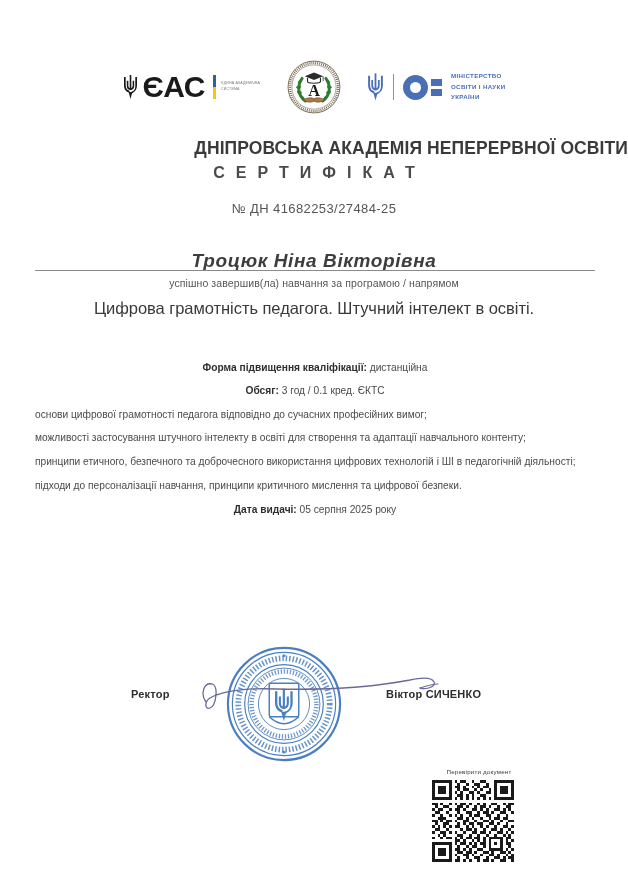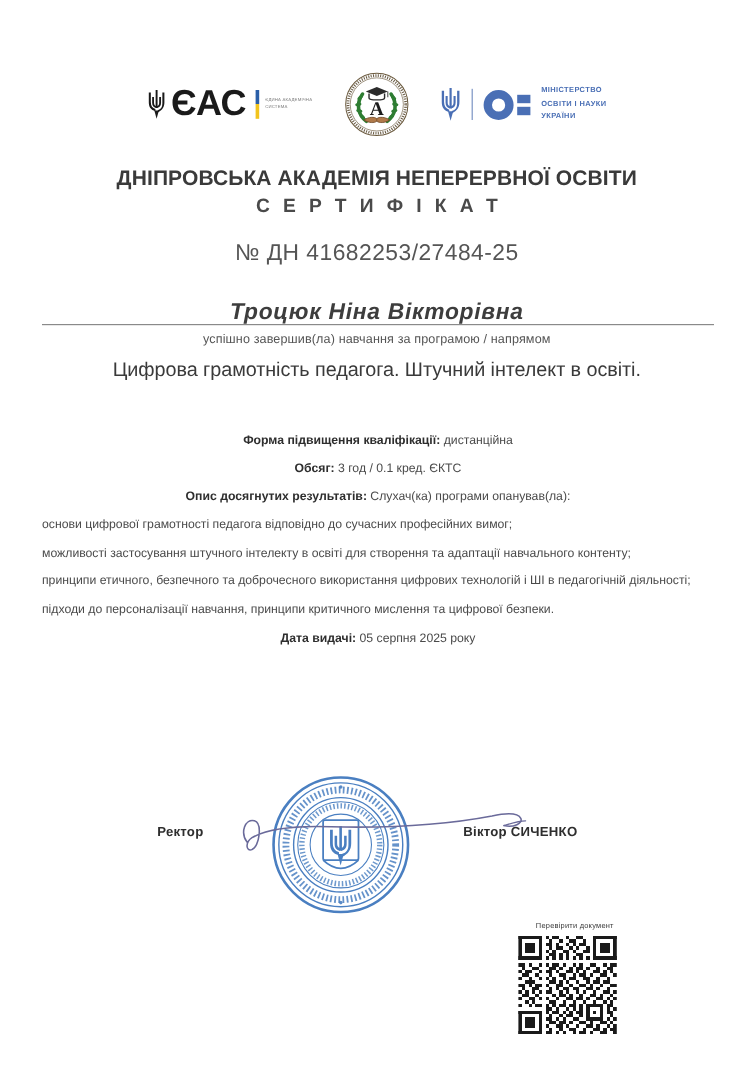--- a/index.html
+++ b/index.html
@@ -124,21 +124,21 @@
     color: #4a6fb5;
     letter-spacing: 0.35px;
   }
 
   
   .academy-name {
     position: absolute;
     top: 138px;
     left: 0;
     width: 628px;
-    text-align: center;
+    text-align: right;
     font-size: 17.5px;
     font-weight: bold;
     color: #3a3a3a;
     letter-spacing: 0.1px;
   }
   .cert-word {
     position: absolute;
     top: 164px;
     left: 0;
     width: 628px;
@@ -148,21 +148,21 @@
     color: #4a4a4a;
     letter-spacing: 11px;
     text-indent: 11px;
   }
   .cert-number {
     position: absolute;
     top: 201px;
     left: 0;
     width: 628px;
     text-align: center;
-    font-size: 19px;
+    font-size: 13px;
     color: #555555;
     letter-spacing: 0.4px;
   }
 
   
   .attests {
     position: absolute;
     top: 233px;
     left: 0;
     width: 628px;
@@ -402,24 +402,20 @@
     <div class="detail-row">
       <span class="detail-label">Форма підвищення кваліфікації:</span>
       <span class="detail-value">дистанційна</span>
     </div>
 
     <div class="detail-row">
       <span class="detail-label">Обсяг:</span>
       <span class="detail-value">3 год / 0.1 кред. ЄКТС</span>
     </div>
 
-    <div class="detail-row">
-      <span class="detail-label">Опис досягнутих результатів:</span>
-      <span class="detail-value">Слухач(ка) програми опанував(ла):</span>
-    </div>
 
     <div class="result-line">основи цифрової грамотності педагога відповідно до сучасних професійних вимог;</div>
     <div class="result-line">можливості застосування штучного інтелекту в освіті для створення та адаптації навчального контенту;</div>
     <div class="result-line">принципи етичного, безпечного та доброчесного використання цифрових технологій і ШІ в педагогічній діяльності;</div>
     <div class="result-line">підходи до персоналізації навчання, принципи критичного мислення та цифрової безпеки.</div>
 
     <div class="detail-row">
       <span class="detail-label">Дата видачі:</span>
       <span class="detail-value">05 серпня 2025 року</span>
     </div>

